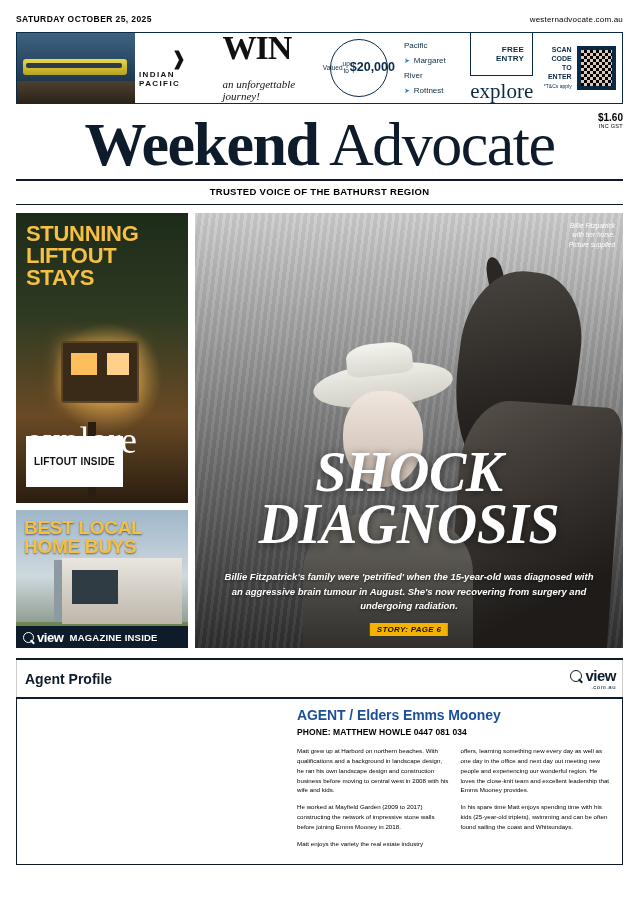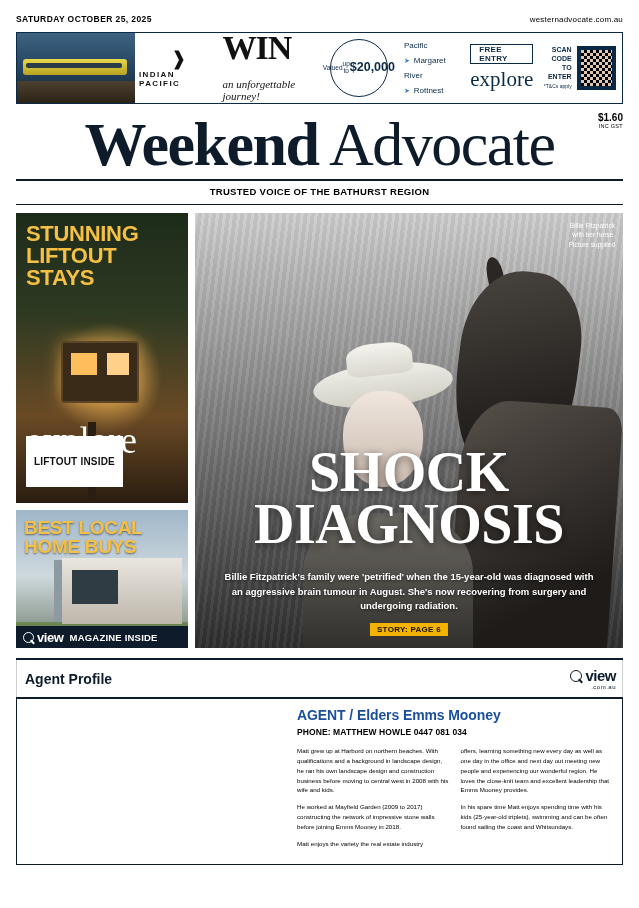--- a/index.html
+++ b/index.html
@@ -77,21 +77,21 @@
     margin-left: 16px; font-size: 8px; color:#0b2a45; line-height: 1.9;
   }
   .dest div::before {
     content:"\27A4"; color:#3a7fc1; font-size:7px; margin-right:4px;
   }
   .free-entry {
     margin-left: 14px; display:flex; flex-direction:column; align-items:center;
   }
   .fe-badge {
     border:1px solid #0b2a45; color:#0b2a45; font-size:8px; font-weight:bold;
-    padding:0 8px; letter-spacing:.3px;
+    padding:12px 8px; letter-spacing:.3px;text-align:right;
   }
   .explore-word {
     font-family:"Liberation Serif", serif; font-size: 21px; color:#0b2a45; margin-top:3px;
   }
   .scan {
     margin-left: 10px; display:flex; align-items:center; gap:5px; padding-right:6px;
   }
   .scan-text { font-size:7px; font-weight:bold; color:#0b2a45; line-height:1.25; text-align:right;}
   .scan-text .tcs { font-weight:normal; font-size:5px; display:block; margin-top:2px; }
   .qr { width:44px; height:44px; background:#0b2a45; position:relative; }
@@ -120,21 +120,21 @@
   .mast-rule { border-top: 2px solid #0d1b2a; margin-top: 6px; }
   .mast-tag {
     text-align:center; font-size: 9.5px; font-weight: bold; letter-spacing: .3px;
     padding: 5px 0 7px 0;
   }
   .mast-rule2 { border-top: 1px solid #0d1b2a; }
 
   
   .content { display: flex; gap: 7px; padding-top: 8px; }
   .left-col { width: 172px; display:flex; flex-direction:column; gap: 7px; }
-  .right-col { flex: 1; }
+  .right-col { flex: 1; font-style: italic; }
 
   
   .promo-treetop {
     position: relative; height: 290px; overflow: hidden;
     background: linear-gradient(180deg,#1d2b1a 0%,#2e3a22 35%,#6a4a25 70%,#2a1d10 100%);
     color: #fff;
   }
   .treetop-glow {
     position:absolute; left:18%; top:38%; width:120px; height:110px;
     background: radial-gradient(circle at 50% 50%, rgba(255,196,92,.85), rgba(255,150,40,0) 68%);

